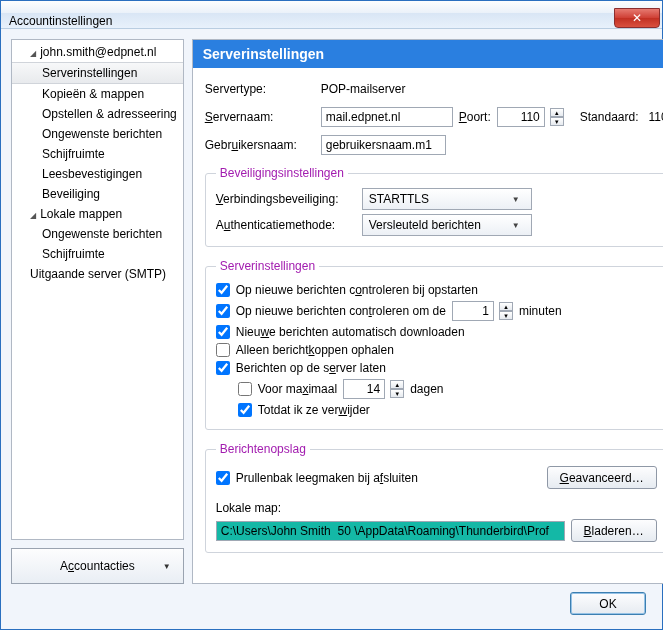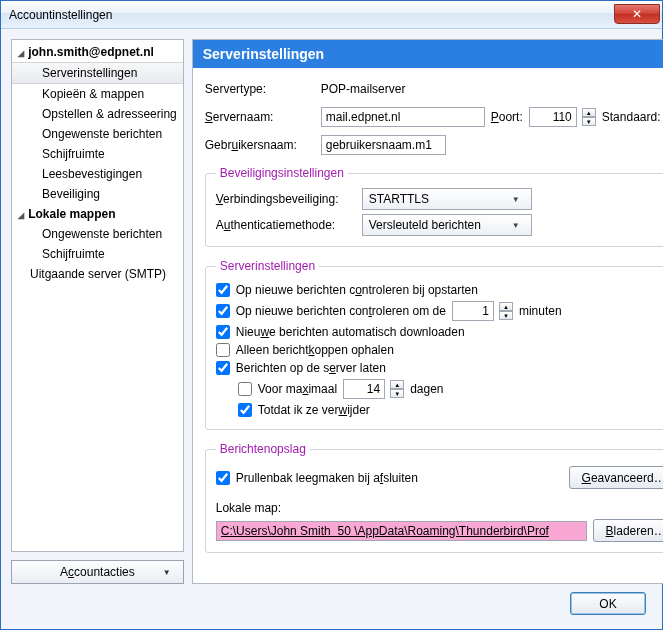--- a/index.html
+++ b/index.html
@@ -1,38 +1,38 @@
 <!DOCTYPE html>
 <html><head>
 <meta charset="utf-8">
 <style>
 * { box-sizing: border-box; font-family: "Segoe UI", Tahoma, sans-serif; font-size: 12px; }
 body { margin: 0; padding: 0; background: #fff; }
 .window { width: 663px; height: 630px; border: 1px solid #2a6fbf; background: #fff; display: flex; flex-direction: column; }
-.titlebar { height: 28px; background: linear-gradient(to bottom, #fdfefe 0%, #eaf1f9 45%, #d9e6f5 46%, #e8f1fb 100%); border-bottom: 1px solid #b9cde1; display: flex; align-items: center; padding: 0 2px 0 8px; }
+.titlebar { height: 28px; background: linear-gradient(to bottom, #fdfefe 0%, #eaf1f9 45%, #d9e6f5 46%, #e8f1fb 100%); border-bottom: 1px solid #b9cde1; display: flex; align-items: flex-end; padding: 0 2px 0 8px; }
 .titlebar-title { flex: 1; color: #000; }
 .close-btn { width: 46px; height: 20px; background: linear-gradient(to bottom, #e67a71 0%, #cf4035 49%, #c12f22 50%, #d9503f 100%); border: 1px solid #8b2e2e; border-radius: 0 0 4px 4px; color: #fff; display: flex; align-items: center; justify-content: center; font-size: 13px; margin-top: -2px; cursor: pointer; }
 .body { flex: 1; display: flex; flex-direction: column; padding: 10px; gap: 8px; background: #f1f5fb; }
 .main { flex: 1; display: flex; gap: 8px; }
 .sidebar { width: 182px; display: flex; flex-direction: column; }
 .tree { flex: 1; border: 1px solid #b0b8c4; background: #fff; overflow: auto; padding: 2px 0; }
 .tree-item { padding: 3px 6px 3px 18px; cursor: pointer; white-space: nowrap; }
-.tree-item.root { padding-left: 6px; font-weight: bold; }
+.tree-item.root { padding-left: 18px; font-weight: normal; }
 .tree-item.root::before { content: "◢"; font-size: 8px; margin-right: 4px; color: #555; display: inline-block; }
 .tree-item.child { padding-left: 30px; }
 .tree-item.selected { background: linear-gradient(to bottom, #f7f8f9, #e8eaed); border-top: 1px solid #d0d4da; border-bottom: 1px solid #d0d4da; }
-.account-actions { margin-top: 8px; height: 24px; border: 1px solid #9aa3b0; background: linear-gradient(to bottom, #fdfdfe, #e9eef4); display: flex; align-items: center; justify-content: center; position: relative; cursor: pointer; }
+.account-actions { margin-top: 8px; height: 36px; border: 1px solid #9aa3b0; background: linear-gradient(to bottom, #fdfdfe, #e9eef4); display: flex; align-items: center; justify-content: center; position: relative; cursor: pointer; }
 .account-actions .dd { position: absolute; right: 12px; font-size: 8px; color: #333; }
 .content { flex: 1; border: 1px solid #b0b8c4; background: #fff; display: flex; flex-direction: column; }
 .content-header { background: #2a7fe0; color: #fff; font-weight: bold; padding: 6px 10px; font-size: 14px; }
 .content-body { padding: 10px 12px; display: flex; flex-direction: column; gap: 6px; }
 .row { display: flex; align-items: center; gap: 6px; min-height: 22px; }
 .lbl { width: 110px; }
 input[type=text].field { border: 1px solid #a0a8b4; background: #fff; padding: 2px 4px; height: 20px; }
-input[type=text].field.ro { background: #f9a8d4; text-decoration: underline; }
+input[type=text].field.ro { background: #14b8a6; }
 .num { width: 48px; text-align: right; border: 1px solid #a0a8b4; height: 20px; padding: 2px 4px; }
 .num-sm { width: 42px; }
 .spin { display: inline-flex; flex-direction: column; margin-left: -1px; }
 .spin span { width: 14px; height: 9px; border: 1px solid #a0a8b4; background: linear-gradient(#fff,#e6eaef); font-size: 7px; line-height: 7px; text-align: center; cursor: pointer; }
 fieldset { border: 1px solid #cfd4dc; border-radius: 3px; margin: 4px 0 2px 0; padding: 8px 10px 10px 10px; }
 legend { padding: 0 4px; color: #a21caf; }
 .combo { display: inline-flex; align-items: center; border: 1px solid #a0a8b4; background: linear-gradient(#fff,#ecf0f5); height: 22px; padding: 0 11px 0 6px; min-width: 170px; justify-content: space-between; cursor: pointer; }
 .combo .arr { font-size: 8px; color: #444; margin-left: 8px; }
 .check-row { display: flex; align-items: center; gap: 6px; padding: 2px 0; }
 .check-row.indent1 { padding-left: 22px; }
@@ -82,28 +82,28 @@
         <div class="content-header">Serverinstellingen</div>
         <div class="content-body">
 
           <div class="row">
             <span class="lbl">Servertype:</span>
             <span>POP-mailserver</span>
           </div>
 
           <div class="row">
             <span class="lbl"><span class="underline-k">S</span>ervernaam:</span>
-            <input type="text" class="field" style="width: 164px;" value="mail.edpnet.nl">
+            <input type="text" class="field" style="width: 132px;" value="mail.edpnet.nl">
             <span><span class="underline-k">P</span>oort:</span>
             <input type="text" class="num" value="110" style="">
             <span class="spin">
                 <span>▴</span>
                 <span>▾</span>
               </span>
-            <span style="margin-left:0">Standaard:</span>
+            <span style="margin-left:10px">Standaard:</span>
             <span style="margin-left:4px">110</span>
           </div>
 
           <div class="row">
             <span class="lbl">Gebr<span class="underline-k">u</span>ikersnaam:</span>
             <input type="text" class="field" style="width: 125px;" value="gebruikersnaam.m1">
           </div>
 
           <fieldset>
             <legend>Beveiligingsinstellingen</legend>

